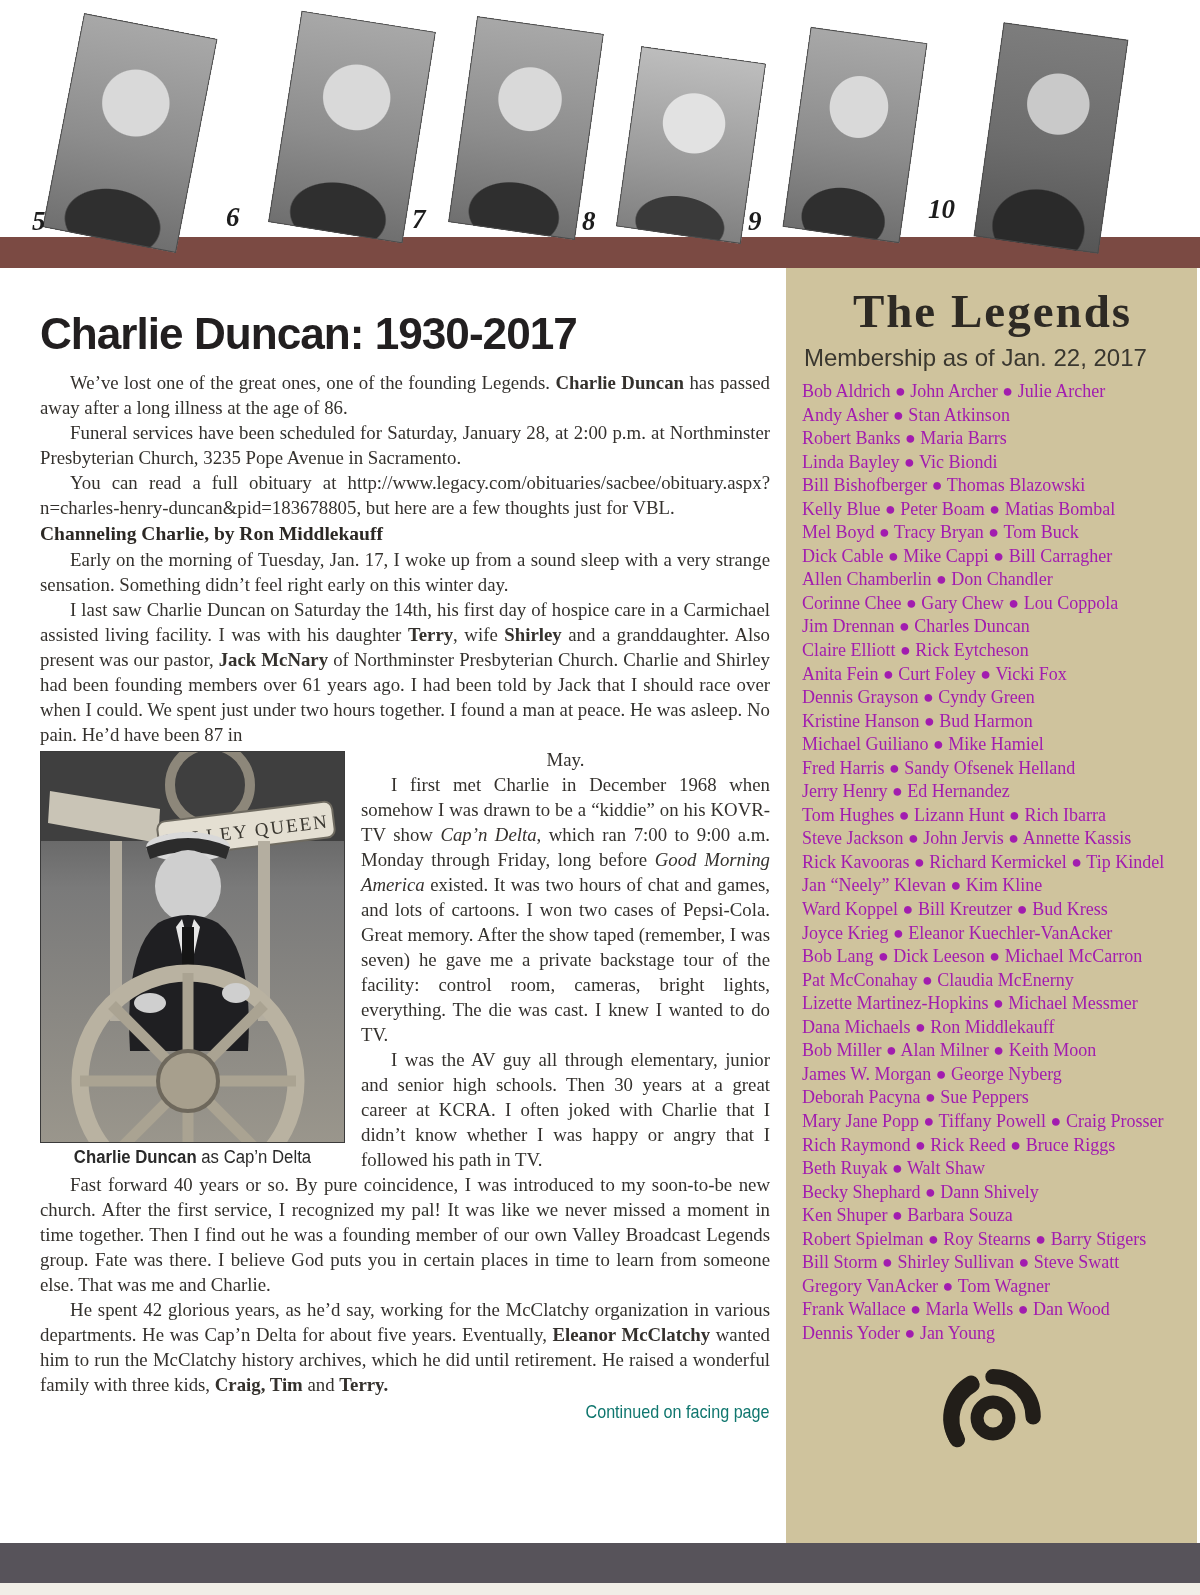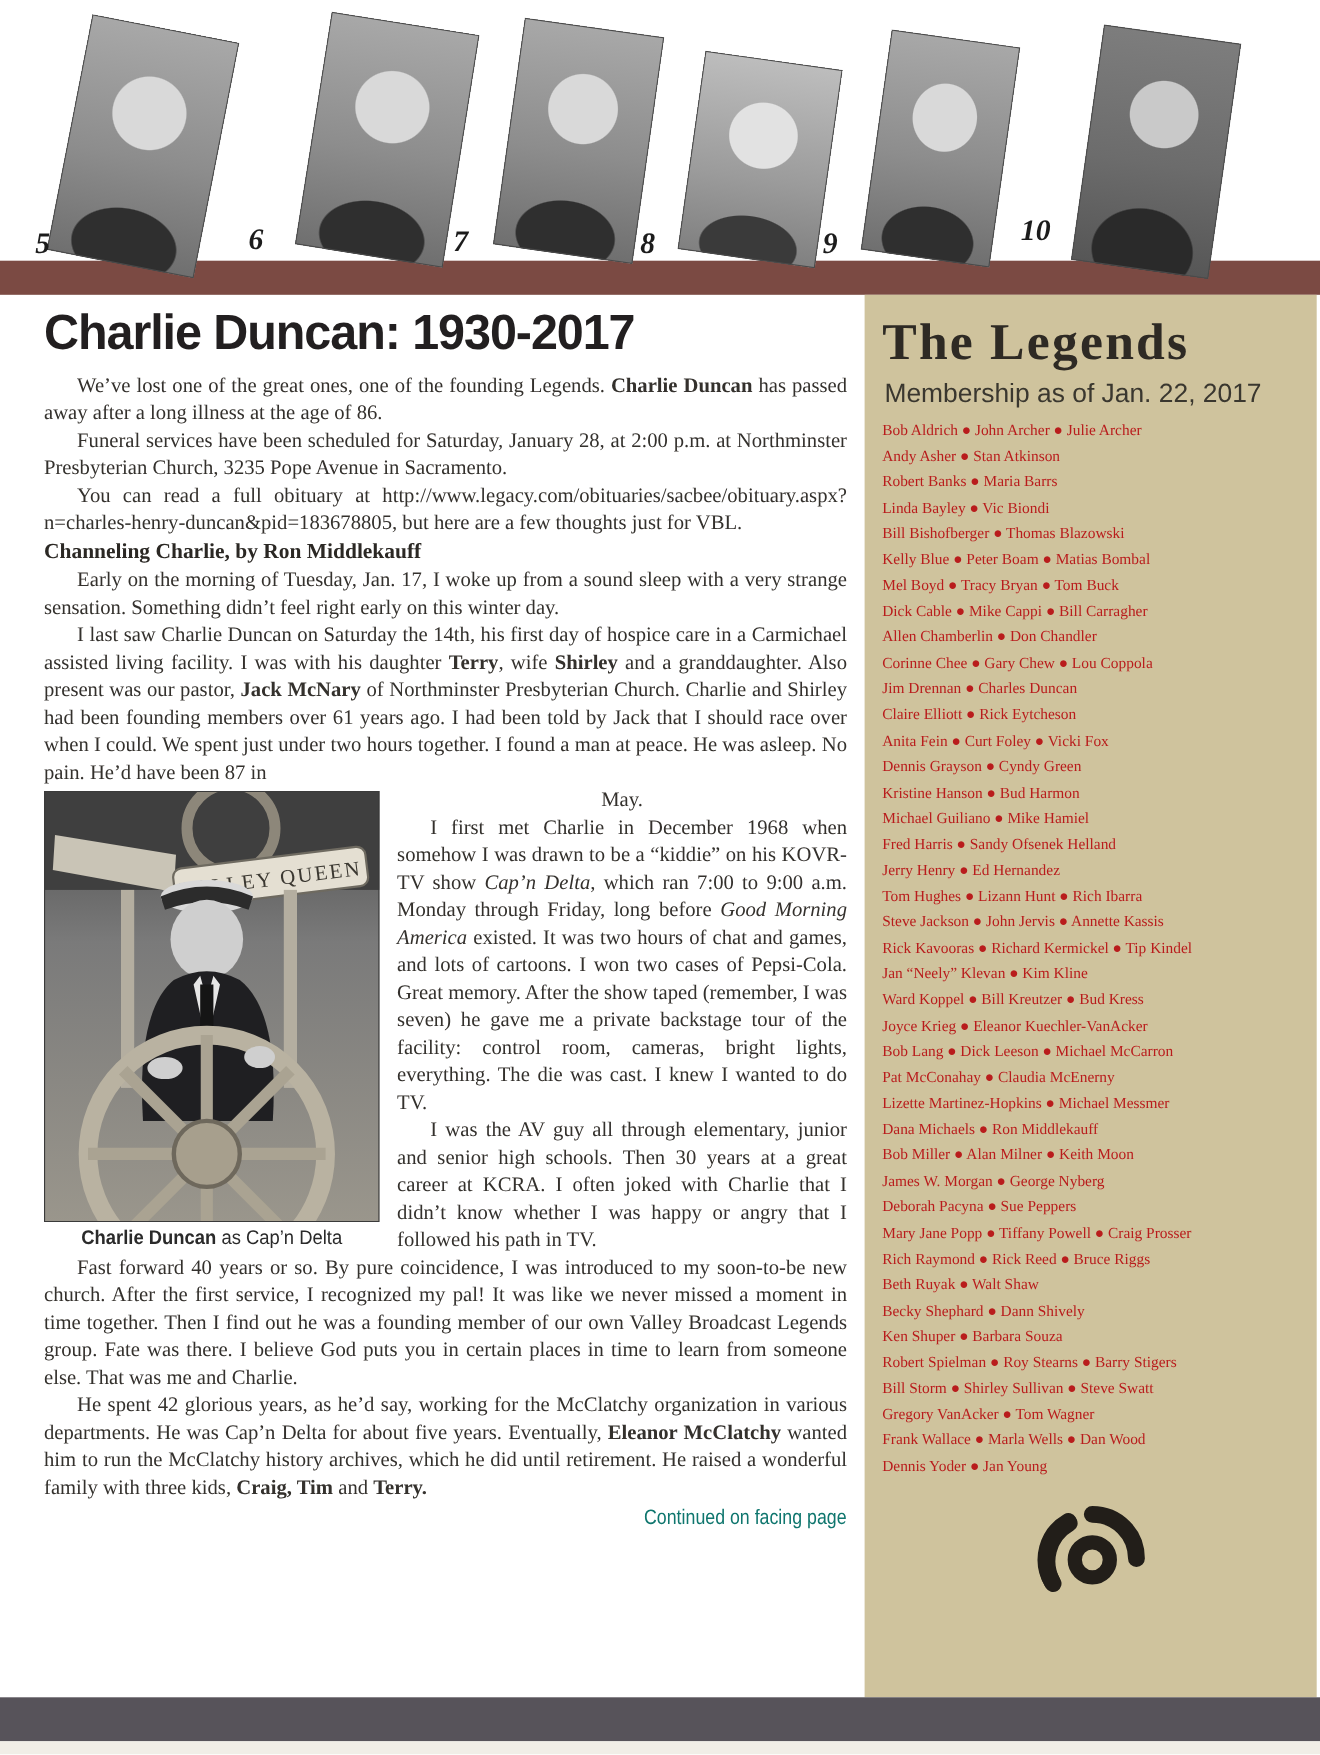--- a/index.html
+++ b/index.html
@@ -34,21 +34,21 @@
     position:absolute;z-index:3;font-family:"Liberation Serif",serif;font-style:italic;
     font-weight:bold;font-size:27px;color:#1c1c1c;
   }
   .photo-num.n5{left:32px;top:206px;}
   .photo-num.n6{left:226px;top:202px;}
   .photo-num.n7{left:412px;top:204px;}
   .photo-num.n8{left:582px;top:206px;}
   .photo-num.n9{left:748px;top:206px;}
   .photo-num.n10{left:928px;top:194px;}
   
-  .article{position:absolute;left:40px;top:276px;width:730px;z-index:2;}
+  .article{position:absolute;left:40px;top:308px;width:730px;z-index:2;}
   .article h1{
     margin:0 0 10px 0;font-family:"Liberation Sans",sans-serif;font-weight:bold;
     font-size:45px;letter-spacing:-1px;color:#221f20;transform:scaleX(.98);transform-origin:left;
     white-space:nowrap;
   }
   .article p{
     margin:0;font-size:18.8px;line-height:25px;text-align:justify;text-indent:1.6em;color:#34312d;
   }
   .article p.nojust{text-align:center;}
   .subhead{
@@ -65,26 +65,26 @@
     text-align:right;font-family:"Liberation Sans",sans-serif;font-size:19px;color:#0f766e;margin-top:4px;
   }
   .continued span{display:inline-block;transform:scaleX(.85);transform-origin:right;}
   
   .sidebar{
     position:absolute;left:786px;top:268px;width:411px;height:1275px;background:#cfc39d;z-index:2;
     box-sizing:border-box;padding:16px 14px 0 16px;
   }
   .legends-title{
     margin:0;font-family:"Liberation Serif",serif;font-weight:bold;font-size:47px;letter-spacing:2px;
-    color:#2e2a24;text-align:left;
+    color:#2e2a24;text-align:center;
   }
   .legends-sub{
     margin:6px 0 8px 2px;font-family:"Liberation Sans",sans-serif;font-size:24px;color:#3a372f;
   }
-  .member-list{font-size:14px;line-height:23.55px;color:#b91c1c;}
+  .member-list{font-size:18px;line-height:23.55px;color:#a21caf;}
   .member-line{white-space:nowrap;}
   .adapter-wrap{margin-top:14px;text-align:center;}
   
   .bottom-band{position:absolute;left:0;top:1543px;width:1200px;height:40px;background:#57535a;z-index:3;}
   .bottom-strip{position:absolute;left:0;top:1583px;width:1200px;height:12px;background:#f1eee7;z-index:3;}
 </style>
 </head>
 <body>
 
 <div class="photo-strip">

